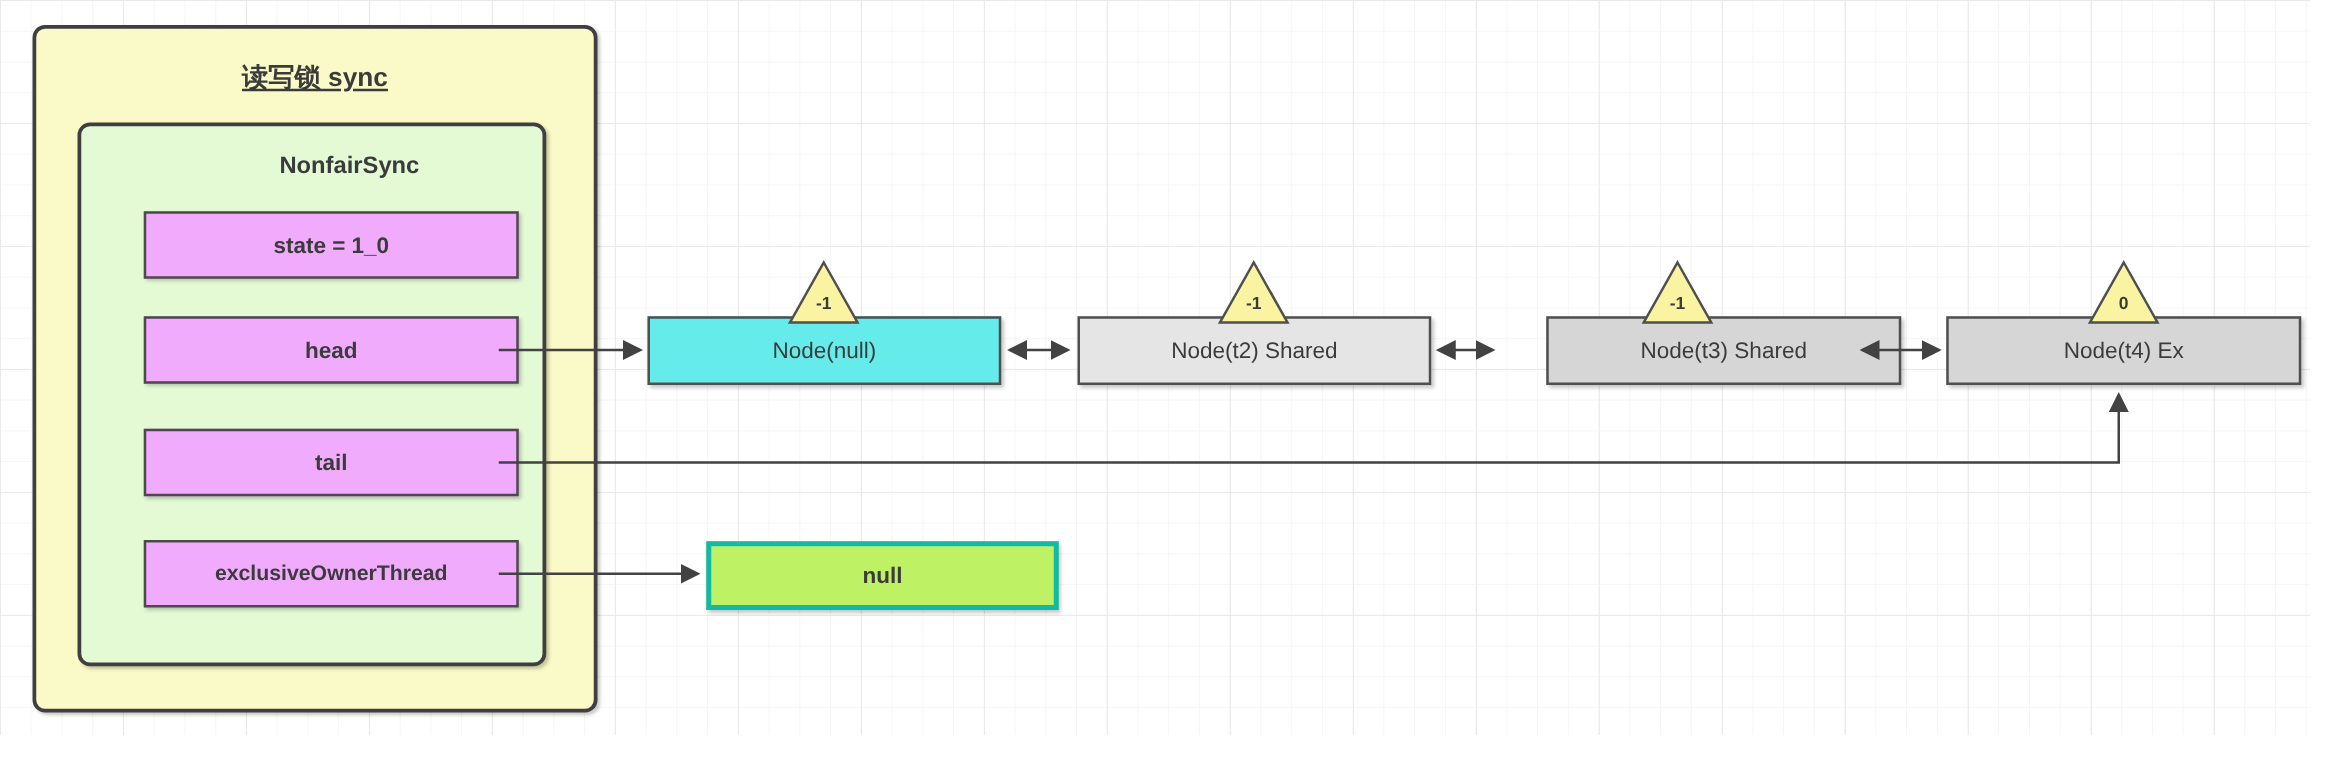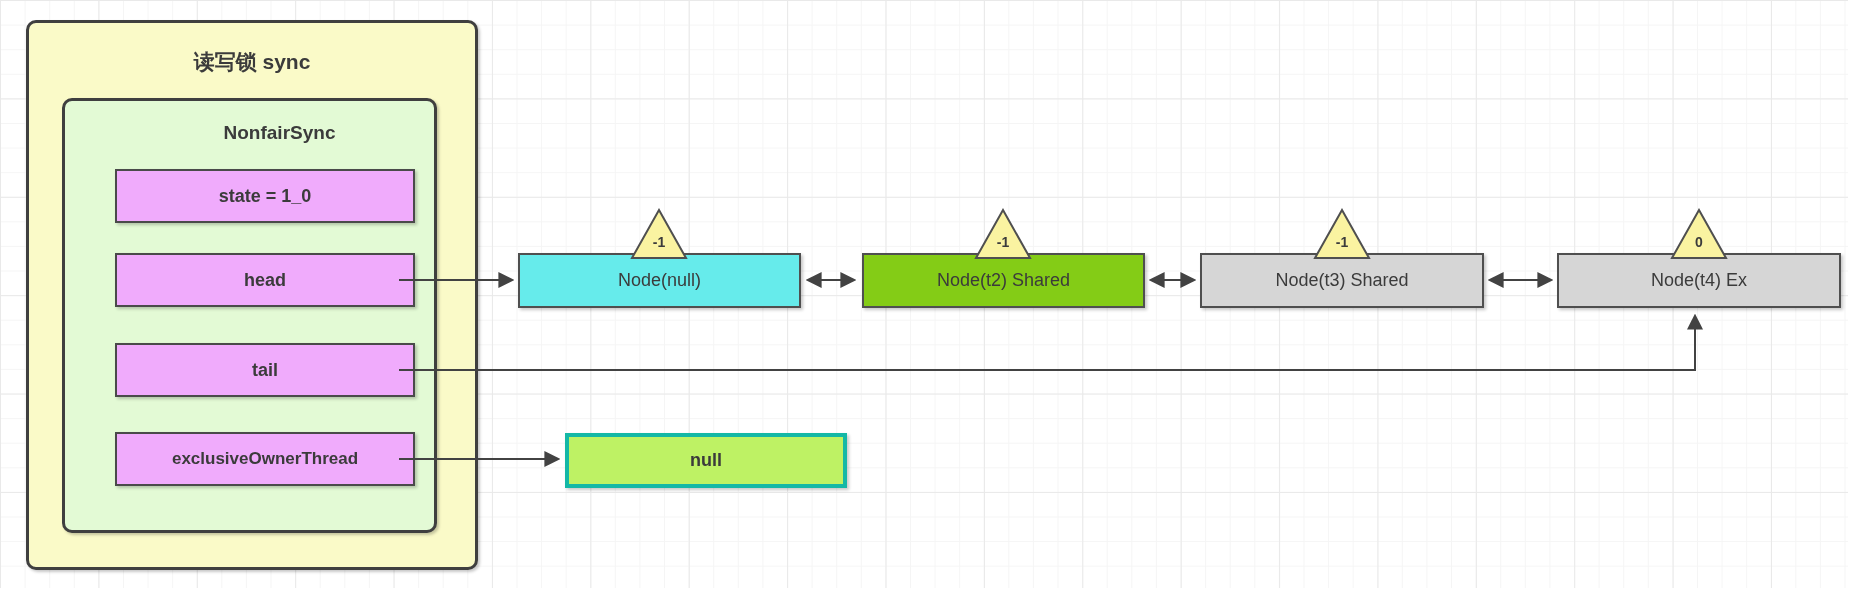--- a/index.html
+++ b/index.html
@@ -19,21 +19,21 @@
       linear-gradient(to bottom,#f5f5f5 1px,transparent 1px);
     background-size:98.4px 98.4px,98.4px 98.4px,24.6px 24.6px,24.6px 24.6px;
   }
   .box{position:absolute;box-sizing:border-box;box-shadow:2px 2px 3px rgba(0,0,0,0.22);}
   .sync-box{
     left:26px;top:20px;width:452px;height:550px;
     background:#fafac8;border:3px solid #3f3f3f;border-radius:10px;
   }
   .sync-title{
     position:absolute;left:26px;top:48px;width:452px;text-align:center;
-    font-size:21px;font-weight:bold;
+    font-size:21px;font-weight:bold;text-decoration:underline;
   }
   .nonfair-box{
     left:62px;top:98px;width:375px;height:435px;
     background:#e3fad5;border:3px solid #3f3f3f;border-radius:10px;
   }
   .nonfair-title{
     position:absolute;left:62px;top:122px;width:435px;text-align:center;
     font-size:19px;font-weight:bold;
   }
   .field{
@@ -45,22 +45,22 @@
   .f-state{top:169px;}
   .f-head{top:253px;}
   .f-tail{top:343px;}
   .f-eot{top:432px;font-size:17px;}
   .node{
     top:253px;height:55px;border:2px solid #4f4f4f;
     display:flex;align-items:center;justify-content:center;
     font-size:18px;font-weight:normal;
   }
   .n1{left:518px;width:283px;background:#66ebeb;}
-  .n2{left:862px;width:283px;background:#84cc16;}
-  .n3{left:1200px;width:284px;background:#d6d6d6;}
+  .n2{left:862px;width:283px;background:#e5e5e5;}
+  .n3{left:1237px;width:284px;background:#d6d6d6;}
   .n4{left:1557px;width:284px;background:#d6d6d6;}
   .null-box{
     left:565px;top:433px;width:282px;height:55px;background:#bef264;
     border:4px solid #14b8a6;
     display:flex;align-items:center;justify-content:center;
     font-size:18px;font-weight:bold;
   }
   .tri{position:absolute;width:58px;height:52px;top:208px;}
   .tri svg{position:absolute;left:0;top:0;}
   .tri .tri-label{

